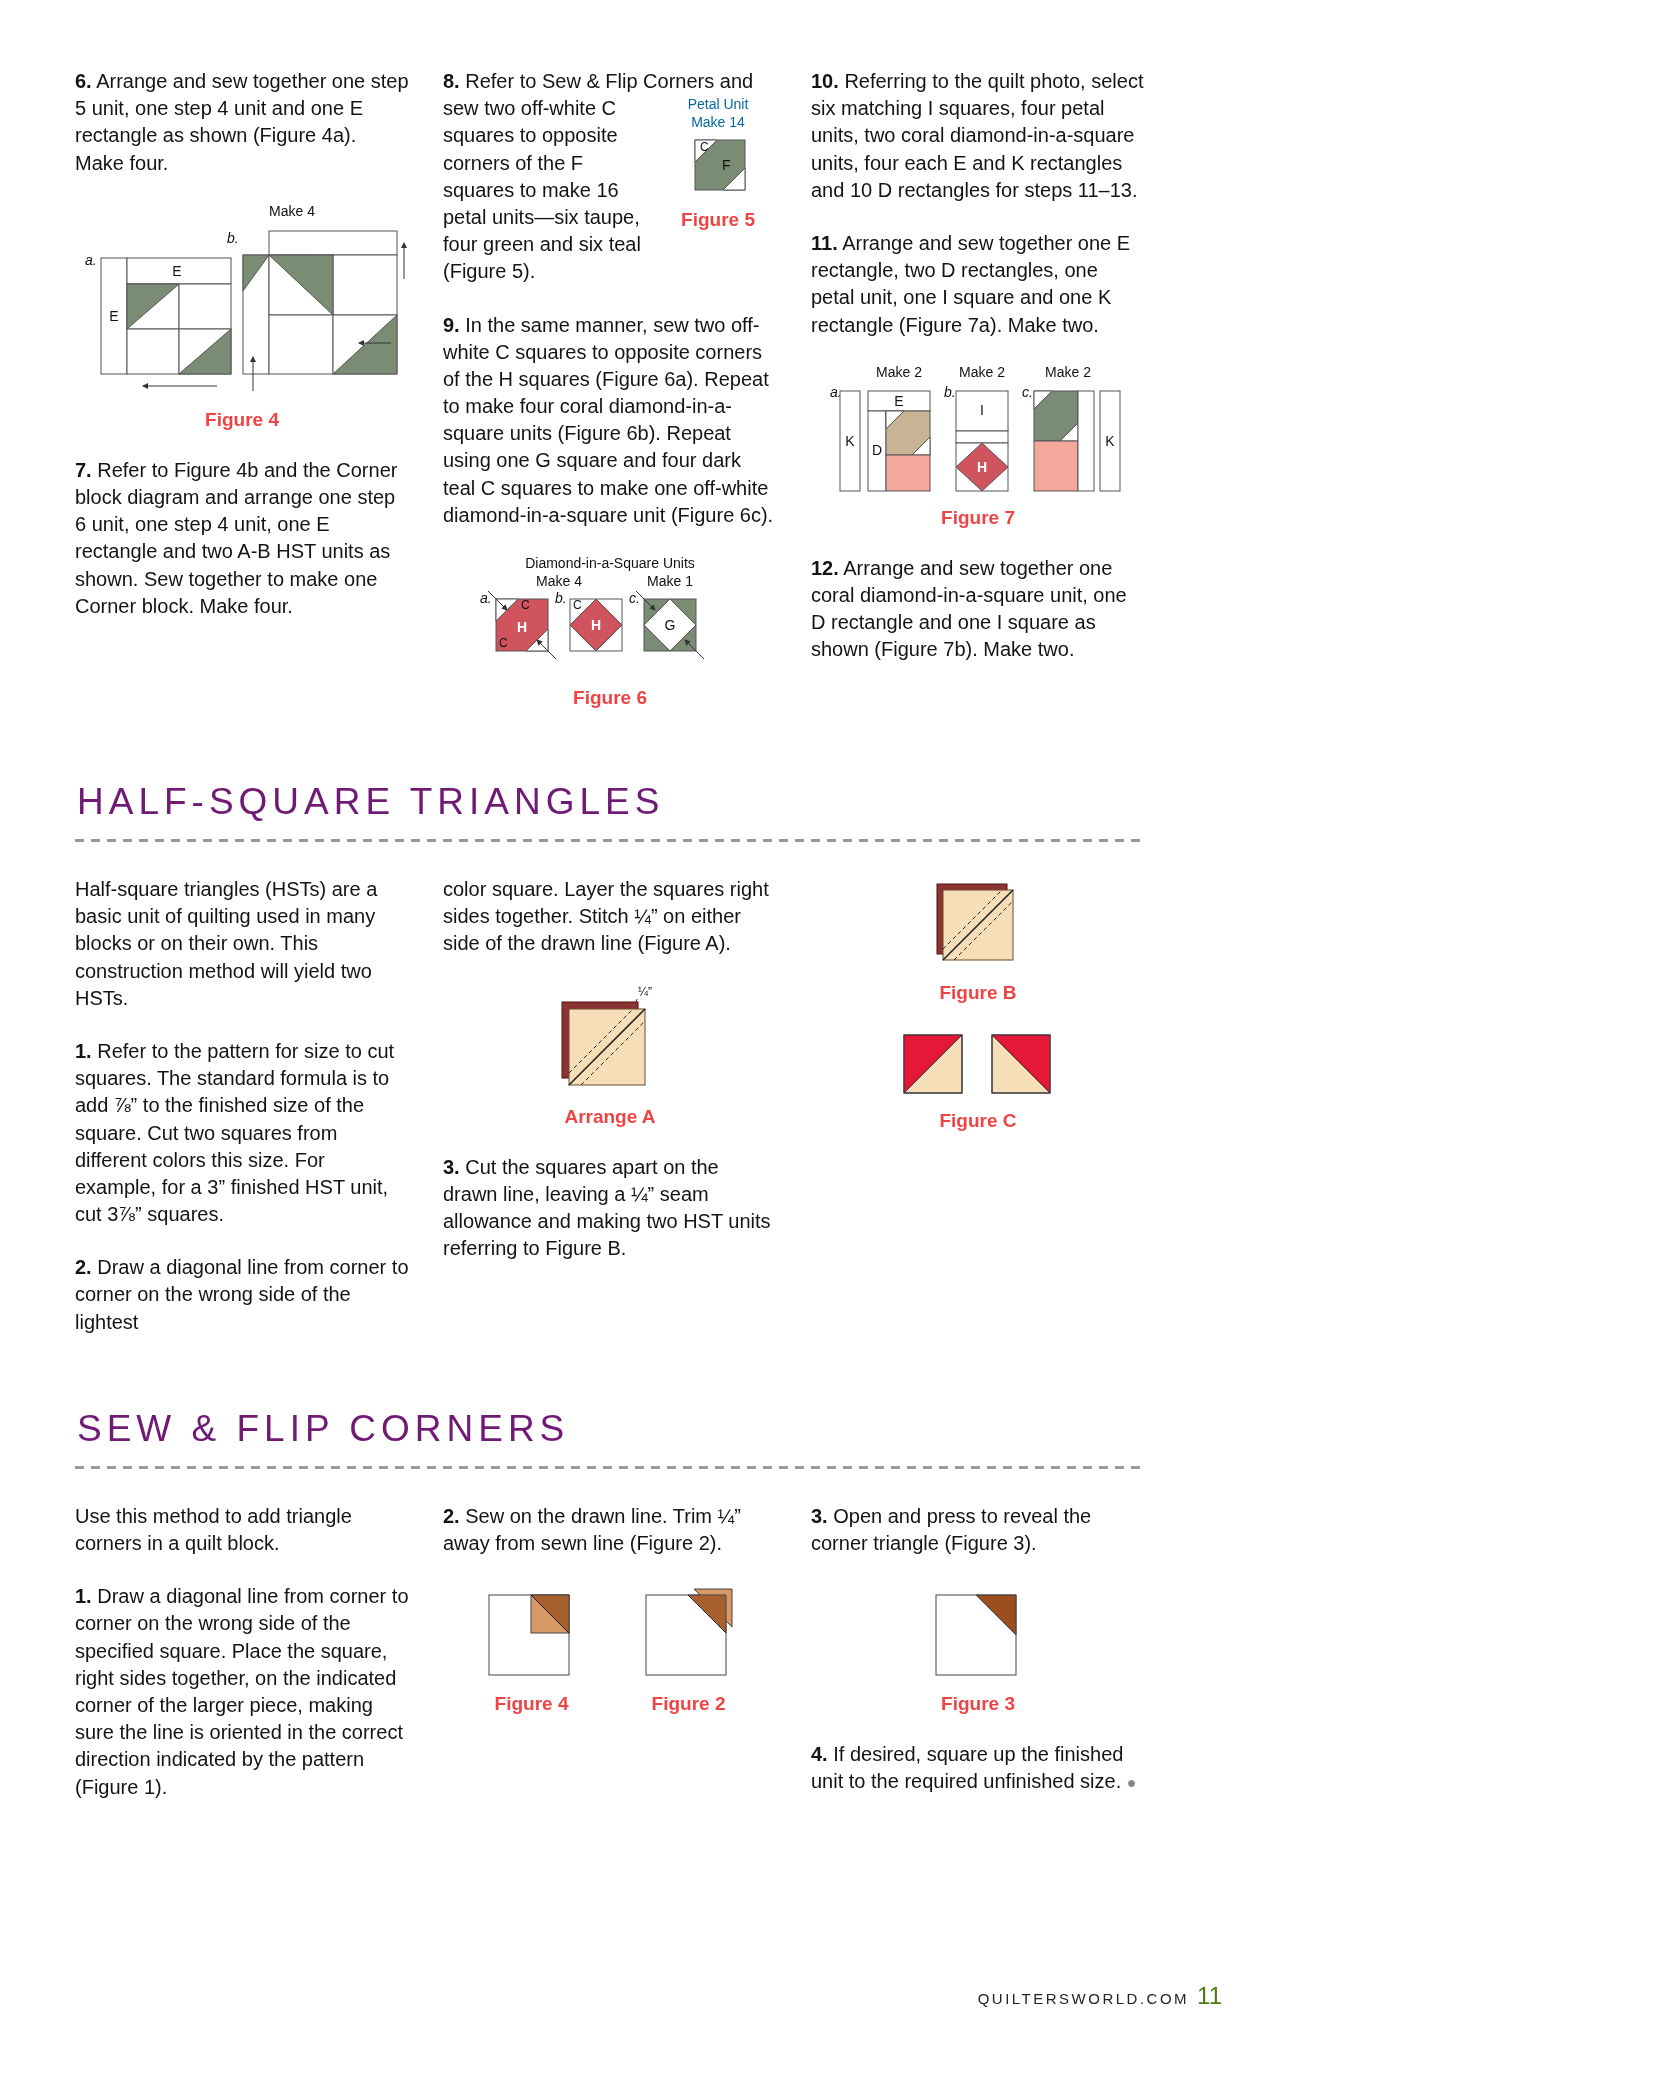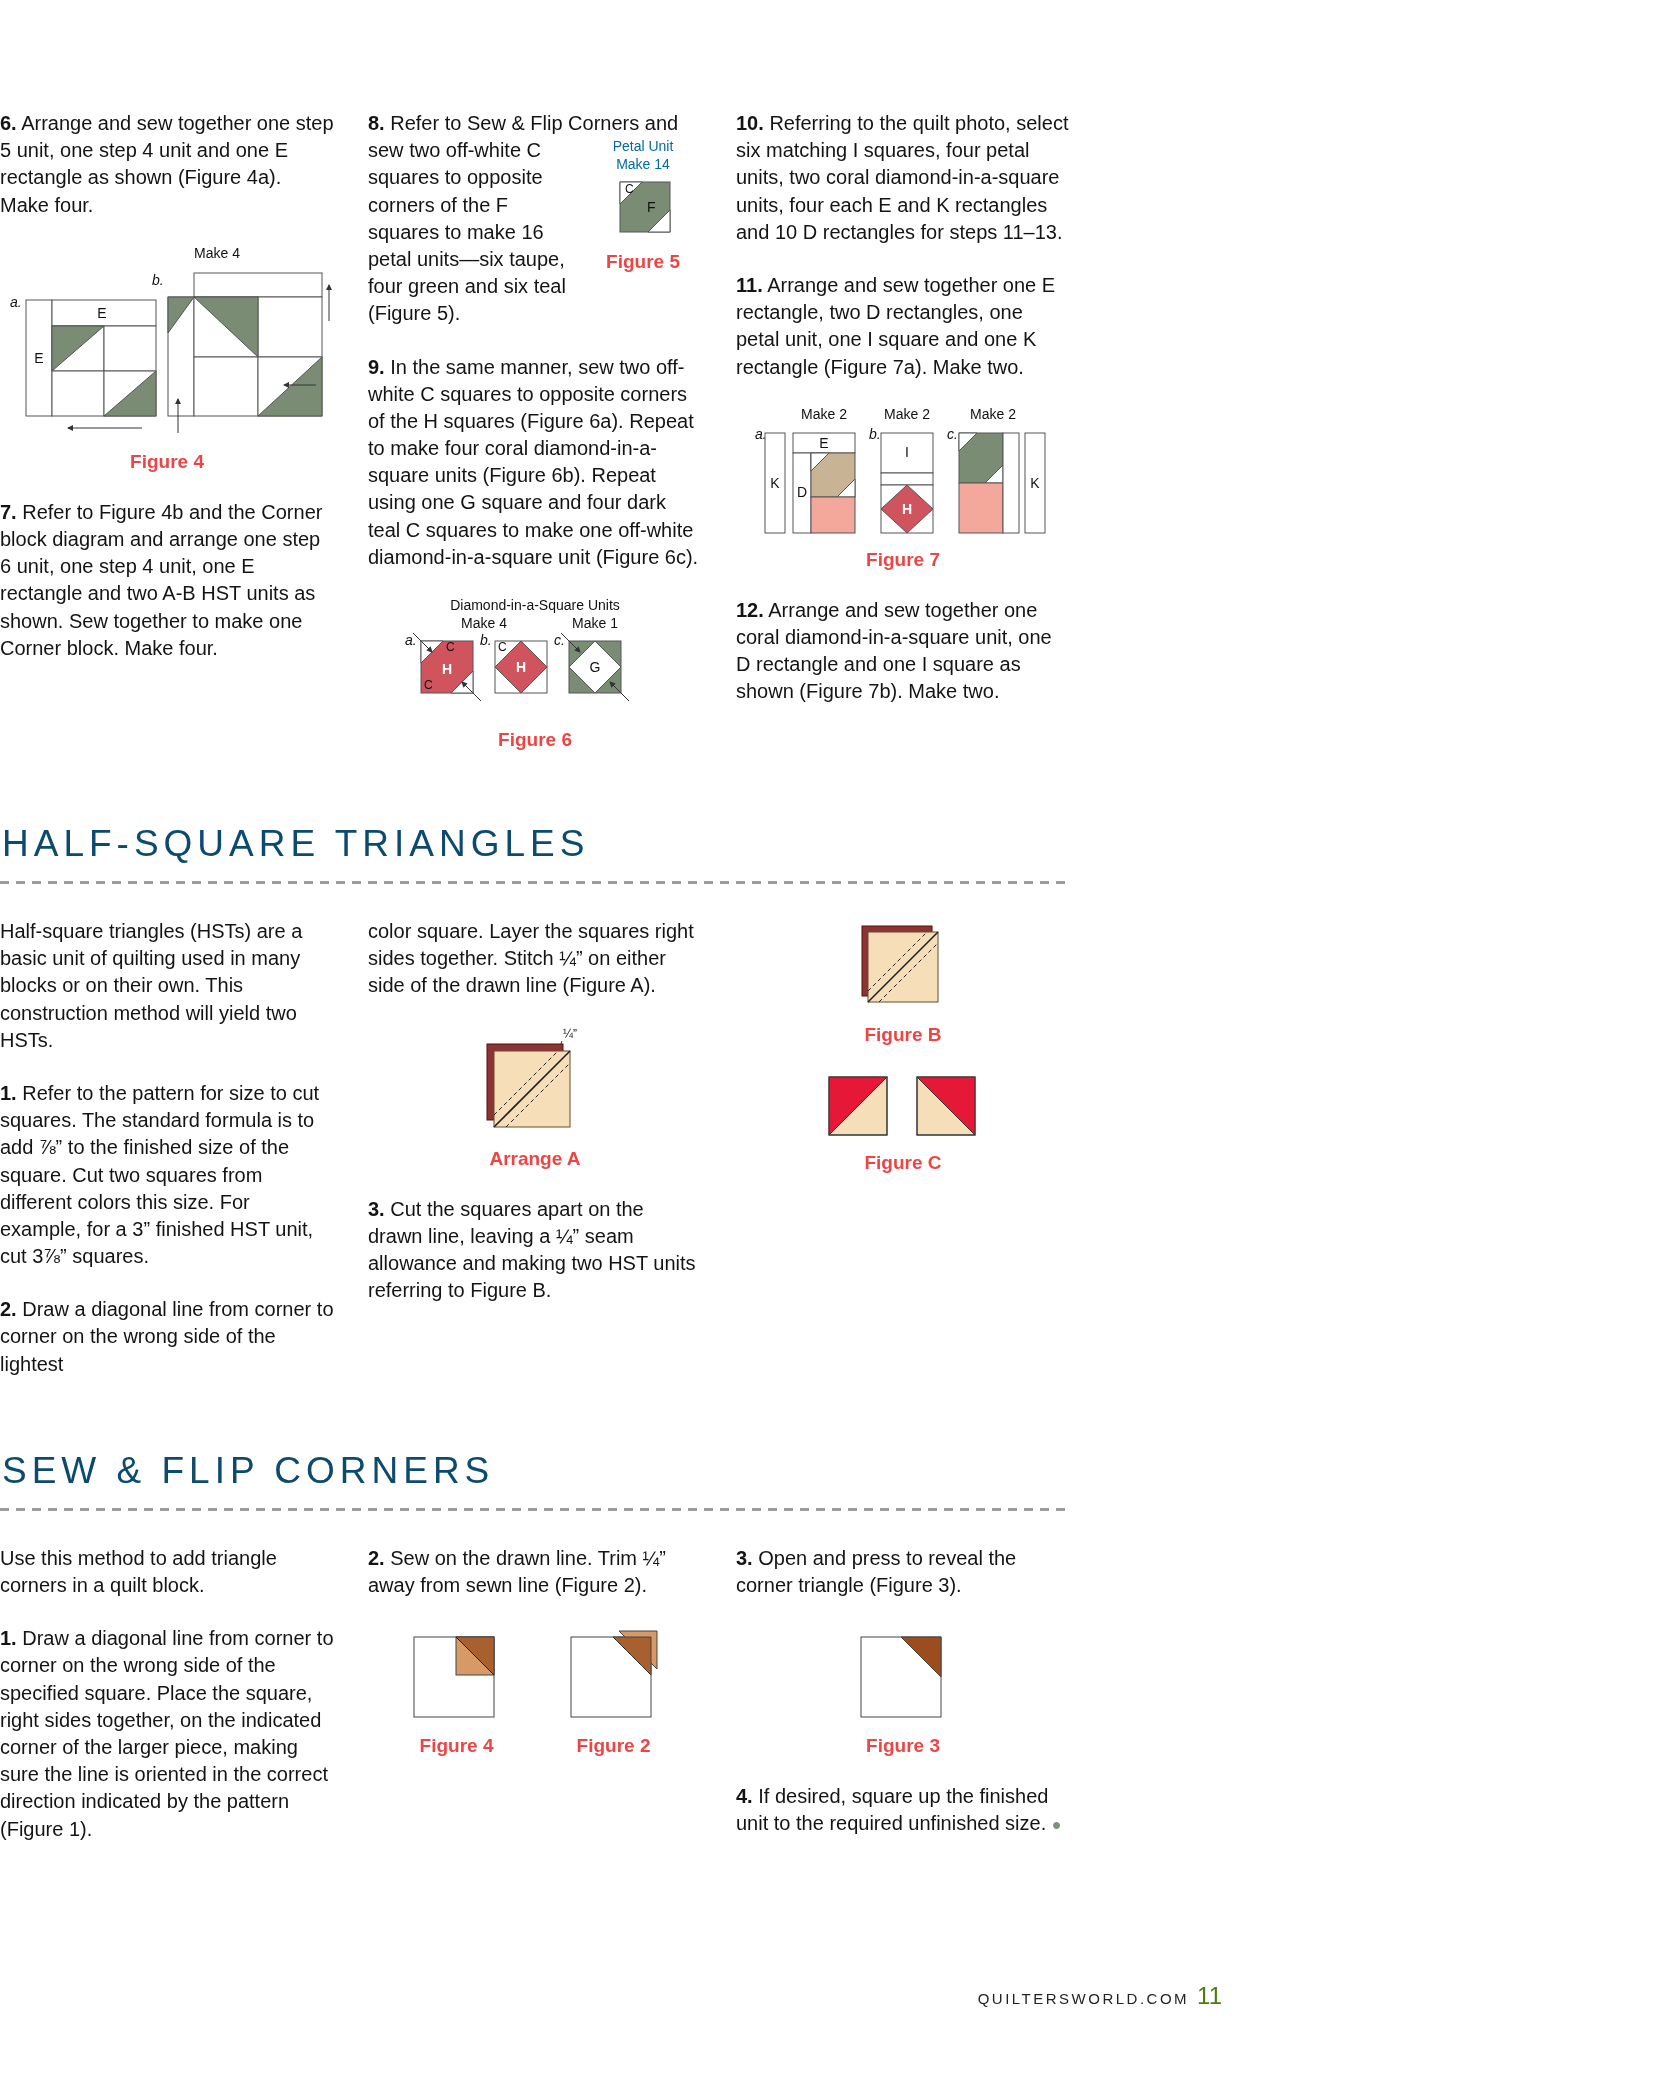--- a/index.html
+++ b/index.html
@@ -1,27 +1,27 @@
 <!DOCTYPE html>
 <html><head>
 <meta charset="utf-8">
 <style>
   *{box-sizing:border-box}
   html,body{margin:0;padding:0}
   .page{
     width:1654px;height:2091px;background:#ffffff;position:relative;overflow:hidden;
     font-family:"Liberation Sans","DejaVu Sans",sans-serif;color:#141414;
   }
-  .content{position:relative;padding-top:110px;width:1072px}
+  .content{position:relative;margin-left:75px;padding-top:68px;width:1072px}
   .grid{display:flex;gap:34px}
   .col{width:334px;flex:none}
   .step{font-size:20px;line-height:1.36;margin:0 0 26px;display:flow-root}
   .step b{font-weight:700}
   .section{margin-top:46px}
-  .sect-title{font-size:37px;font-weight:400;letter-spacing:5px;color:#0c4a6e;margin:0 0 16px 2px}
+  .sect-title{font-size:37px;font-weight:400;letter-spacing:5px;color:#701a75;margin:0 0 16px 2px}
   .sect-rule{height:3px;background:repeating-linear-gradient(90deg,#9a9a9a 0 9px,transparent 9px 16px);margin-bottom:34px}
   .figblock{text-align:center;margin:2px 0 26px}
   .figcap{font-weight:700;font-size:19px;text-align:center;margin-top:6px;color:#ef4444}
   .fl{font-family:"Liberation Sans",sans-serif;font-size:14px;fill:#111}
   .fi{font-style:italic}
   .fs{font-size:12px}
   .fw{fill:#fff;font-weight:700}
   .enddot{color:#7e8f7e;font-size:16px}
   .figrow{display:flex;justify-content:center;gap:52px}
   .figrow .figblock{margin:0}

